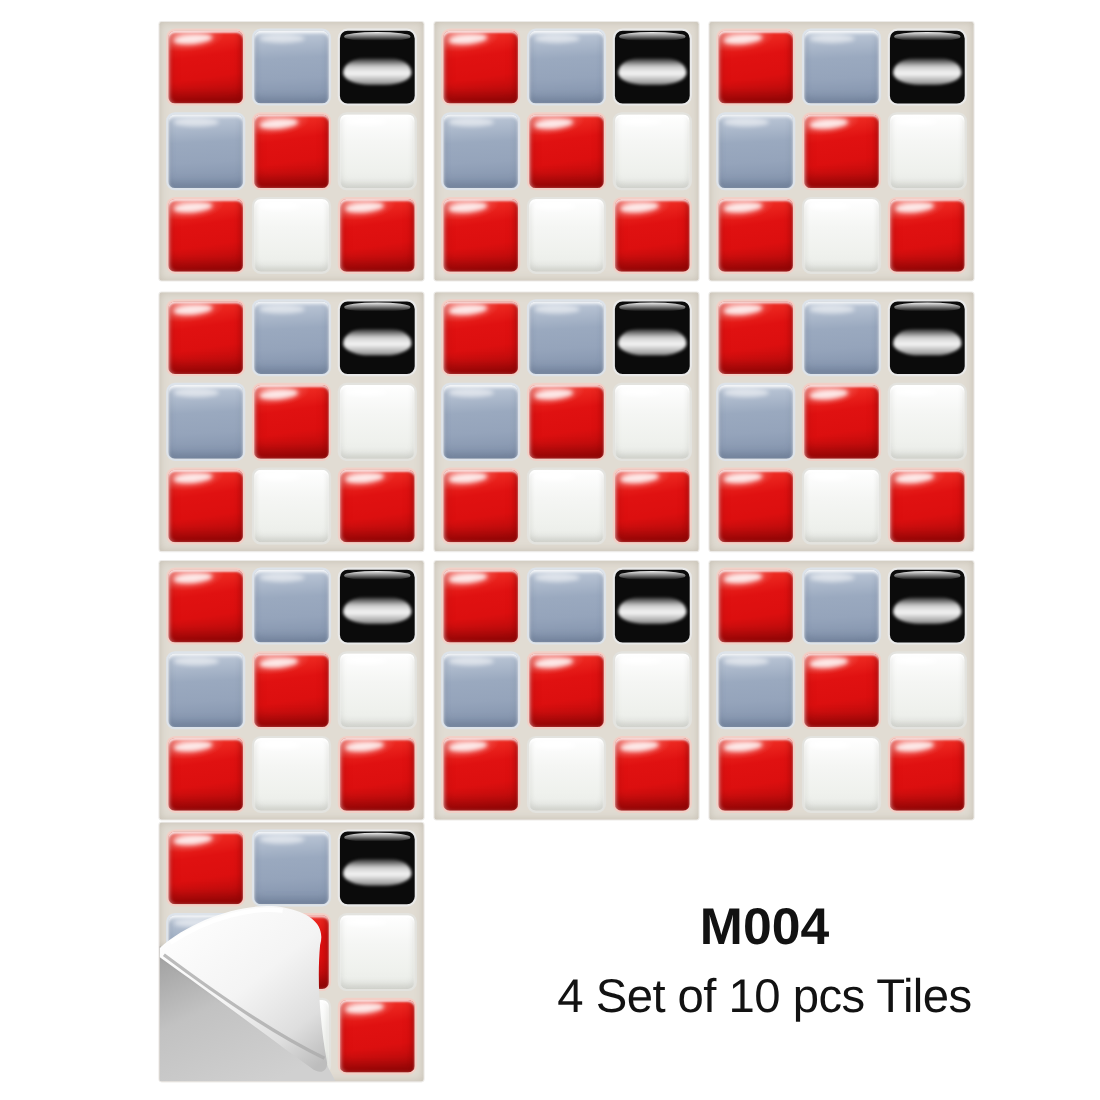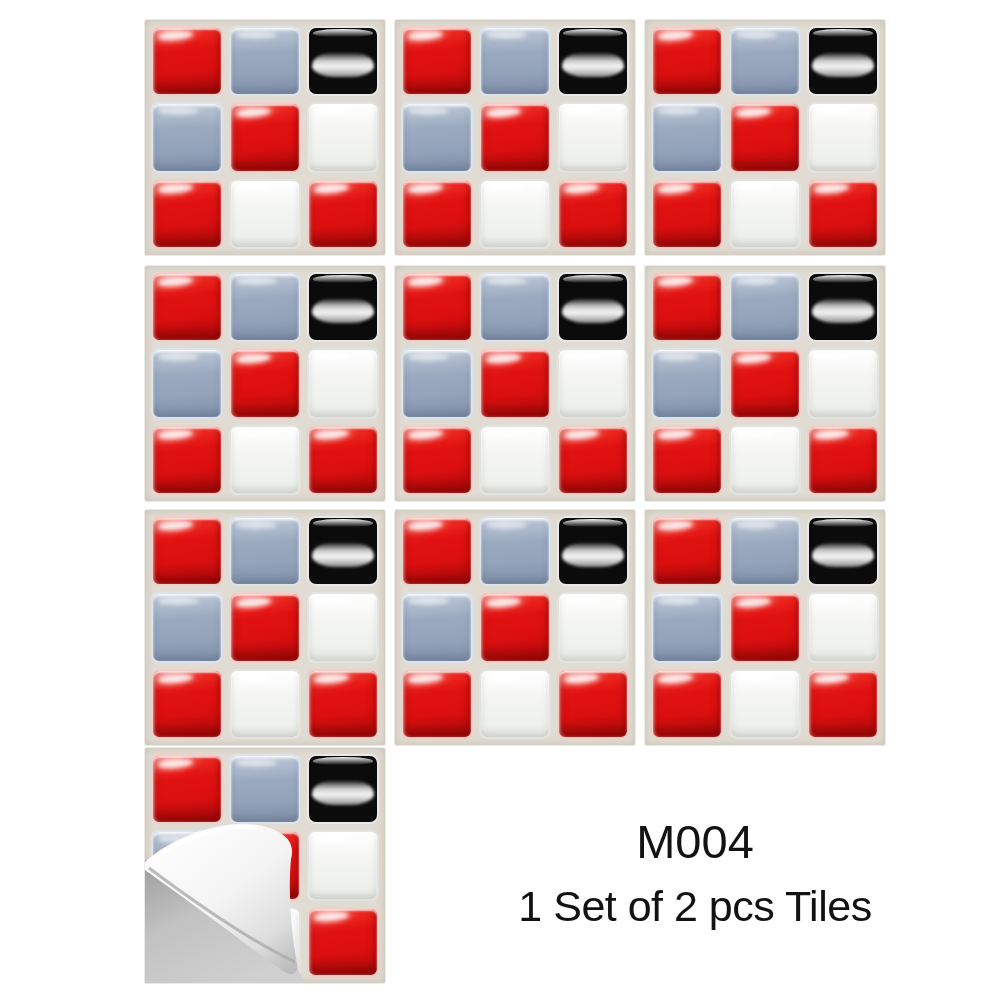--- a/index.html
+++ b/index.html
@@ -78,21 +78,21 @@
   }
 
   
   .peel{position:absolute;left:0;top:0;width:100%;height:100%;display:block;}
 
   
   .caption{
     position:absolute;left:445px;top:814px;width:500px;
     text-align:center;color:var(--text,#121212);
   }
-  .caption .code-line{font-size:47px;letter-spacing:0;}
+  .caption .code-line{font-size:47px;letter-spacing:0;font-weight:bold;}
   .caption .set-line{font-size:43px;margin-top:13px;letter-spacing:-0.5px;white-space:nowrap;}
 </style>
 </head>
 <body>
 
 <div class="canvas">
   <div id="sheets">
       <div class="sheet" style="left: 145px; top: 20px;">
         <div class="tile t-red"></div>
         <div class="tile t-blue"></div>
@@ -228,15 +228,15 @@
         C 154,225 147,230 138,223
         C 97,193 42,152 0,122 Z" fill="url(#gCurl)"></path>
   <path d="M150,214 C 108,194 52,156 4,120" stroke="#ababab" stroke-width="3" fill="none" opacity="0.8"></path>
   <path d="M10,109 C 45,86 85,76 112,80" stroke="#ffffff" stroke-width="4" fill="none" opacity="0.9"></path>
 </svg>
       </div>
     </div>
 
   <div class="caption">
     <div class="code-line">M004</div>
-    <div class="set-line">1 Set of 2 pcs Tiles</div>
+    <div class="set-line">4 Set of 10 pcs Tiles</div>
   </div>
 </div>
 
 </body></html>

